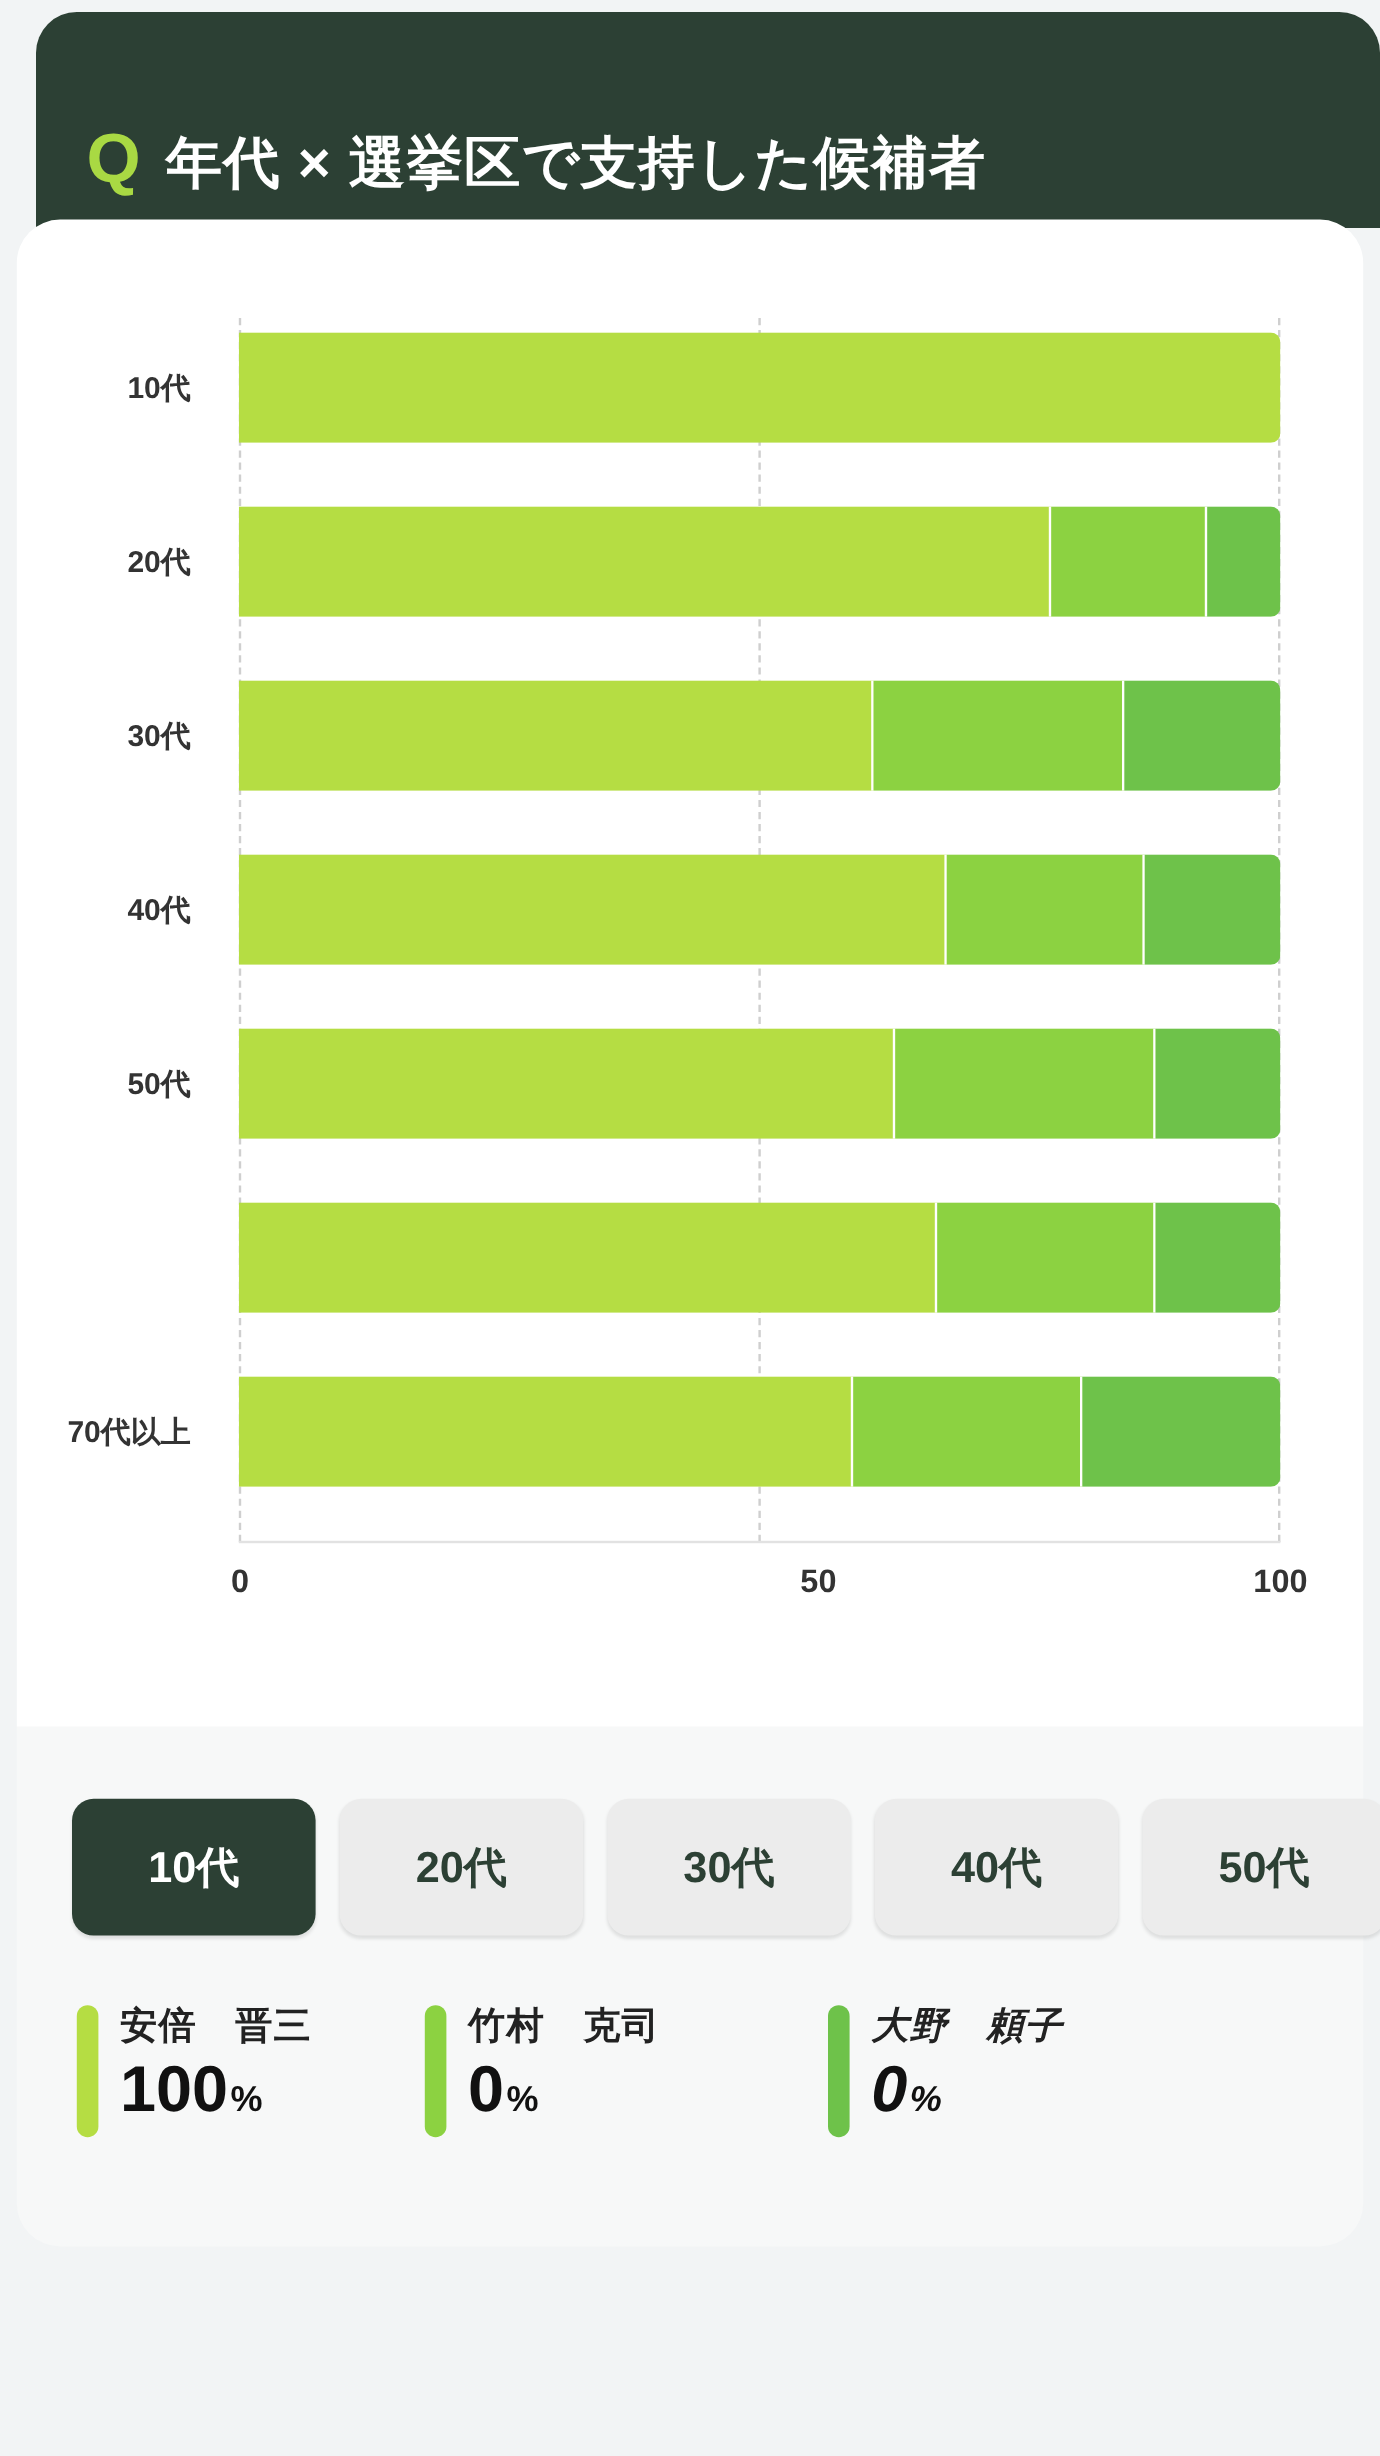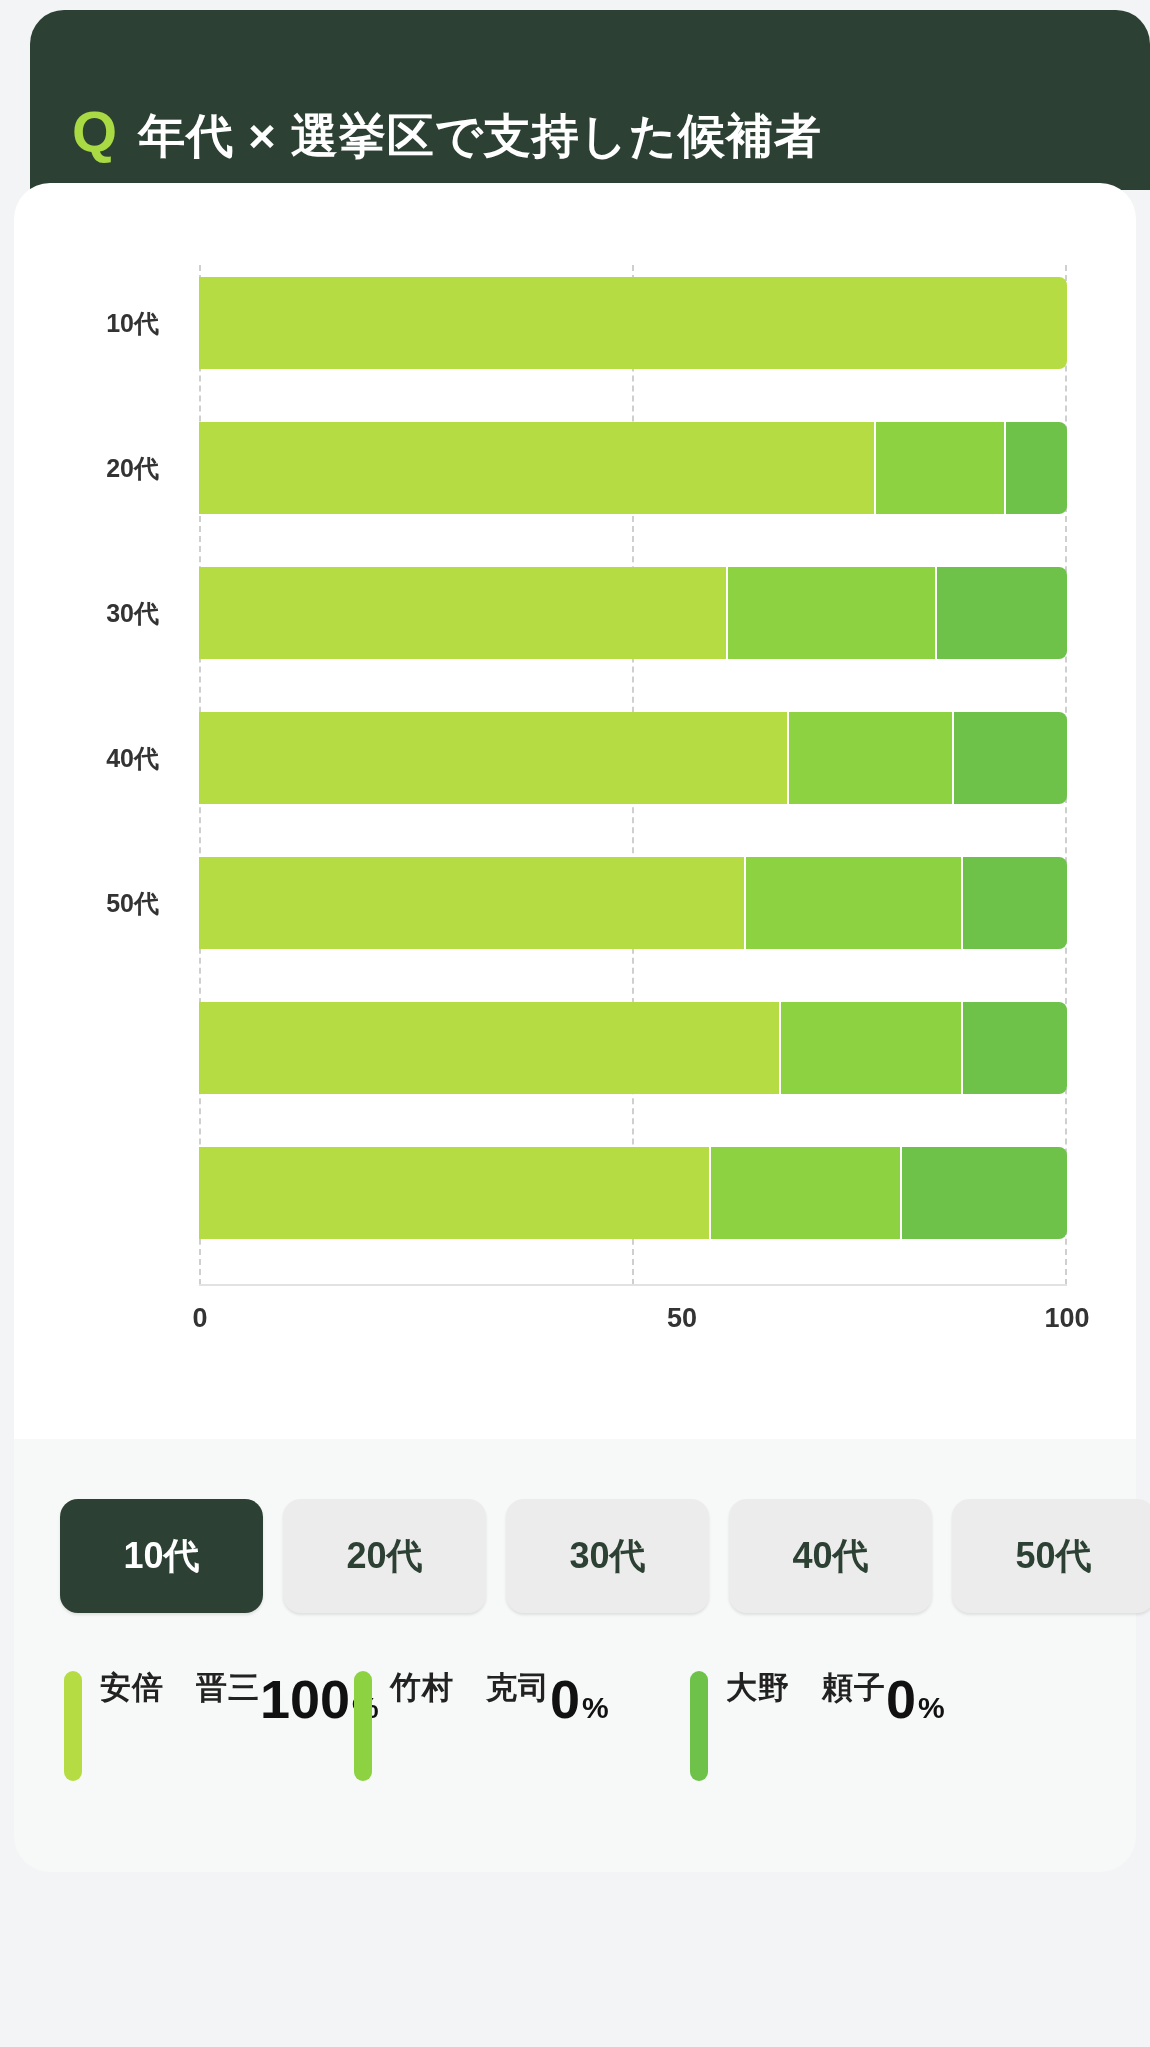--- a/index.html
+++ b/index.html
@@ -188,29 +188,29 @@
     display: flex;
     gap: 0;
   }
   .legend-item {
     display: flex;
     align-items: flex-start;
     gap: 18px;
   }
   .li-0 { width: 290px; }
   .li-1 { width: 336px; }
-  .li-2 { width: 290px; }
+  .li-2 { width: 290px; font-style: italic; }
   .swatch {
     width: 18px;
     height: 110px;
     border-radius: 9px;
     flex: 0 0 auto;
     margin-top: 4px;
   }
-  .legend-text { display: flex; flex-direction: row; }
+  .legend-text { display: flex; flex-direction: column; }
   .cand-name {
     font-size: 31px;
     font-weight: bold;
     color: #222222;
     white-space: nowrap;
     letter-spacing: 1px;
   }
   .cand-val {
     display: flex;
     align-items: baseline;
@@ -304,20 +304,21 @@
           </div>
         </div>
         <div class="row" style="top: 819px;">
           <div class="bar">
             <div class="seg" style="width: 67%; background: rgb(181, 221, 67);"></div>
             <div class="seg" style="width: 21%; background: rgb(140, 210, 65);"></div>
             <div class="seg" style="width: 12%; background: rgb(110, 194, 74);"></div>
           </div>
         </div>
         <div class="row" style="top: 964px;">
+          <div class="row-label">70代以上</div>
           <div class="bar">
             <div class="seg" style="width: 59%; background: rgb(181, 221, 67);"></div>
             <div class="seg" style="width: 22%; background: rgb(140, 210, 65);"></div>
             <div class="seg" style="width: 19%; background: rgb(110, 194, 74);"></div>
           </div>
         </div>
       </div>
   </div>
 
   <div class="lower">

